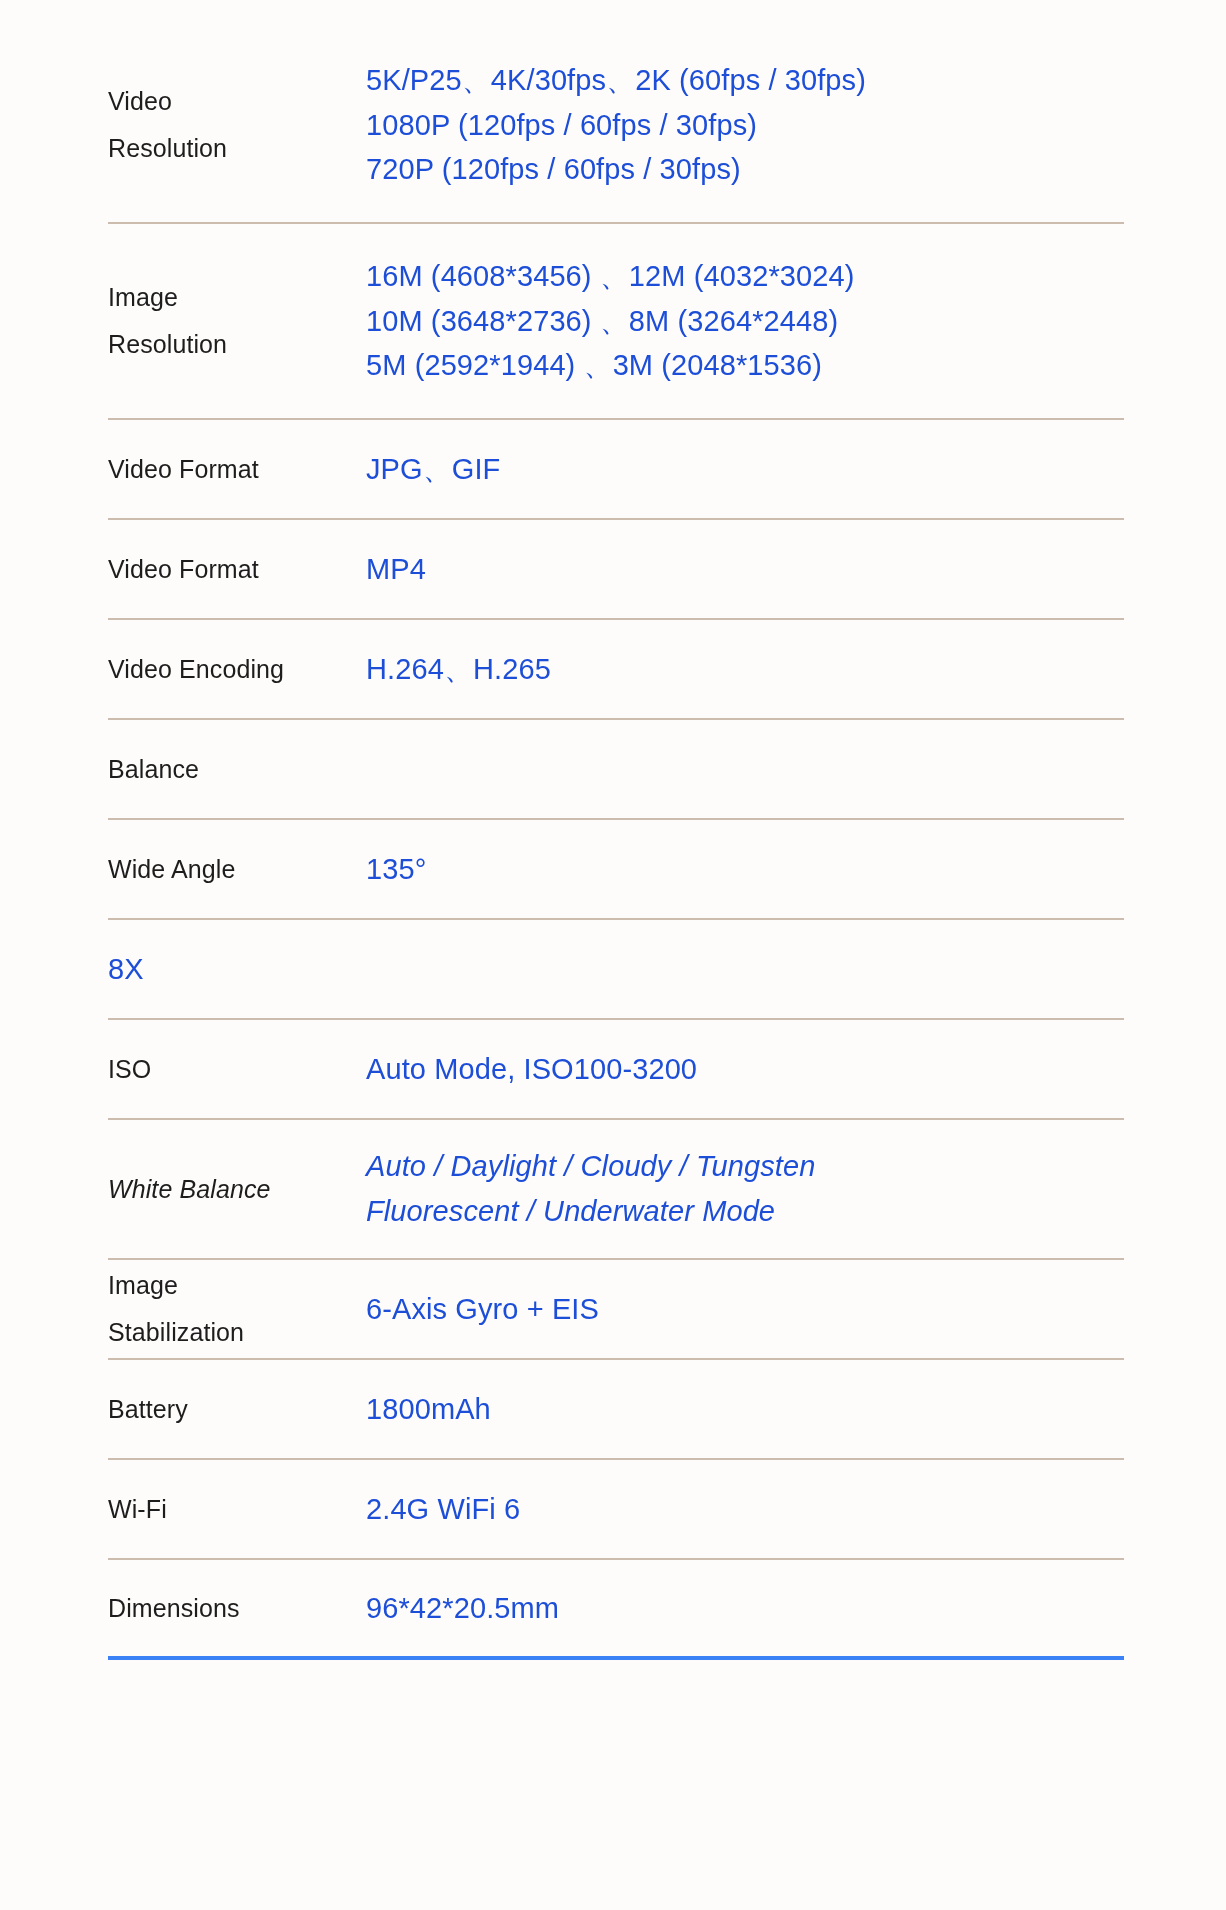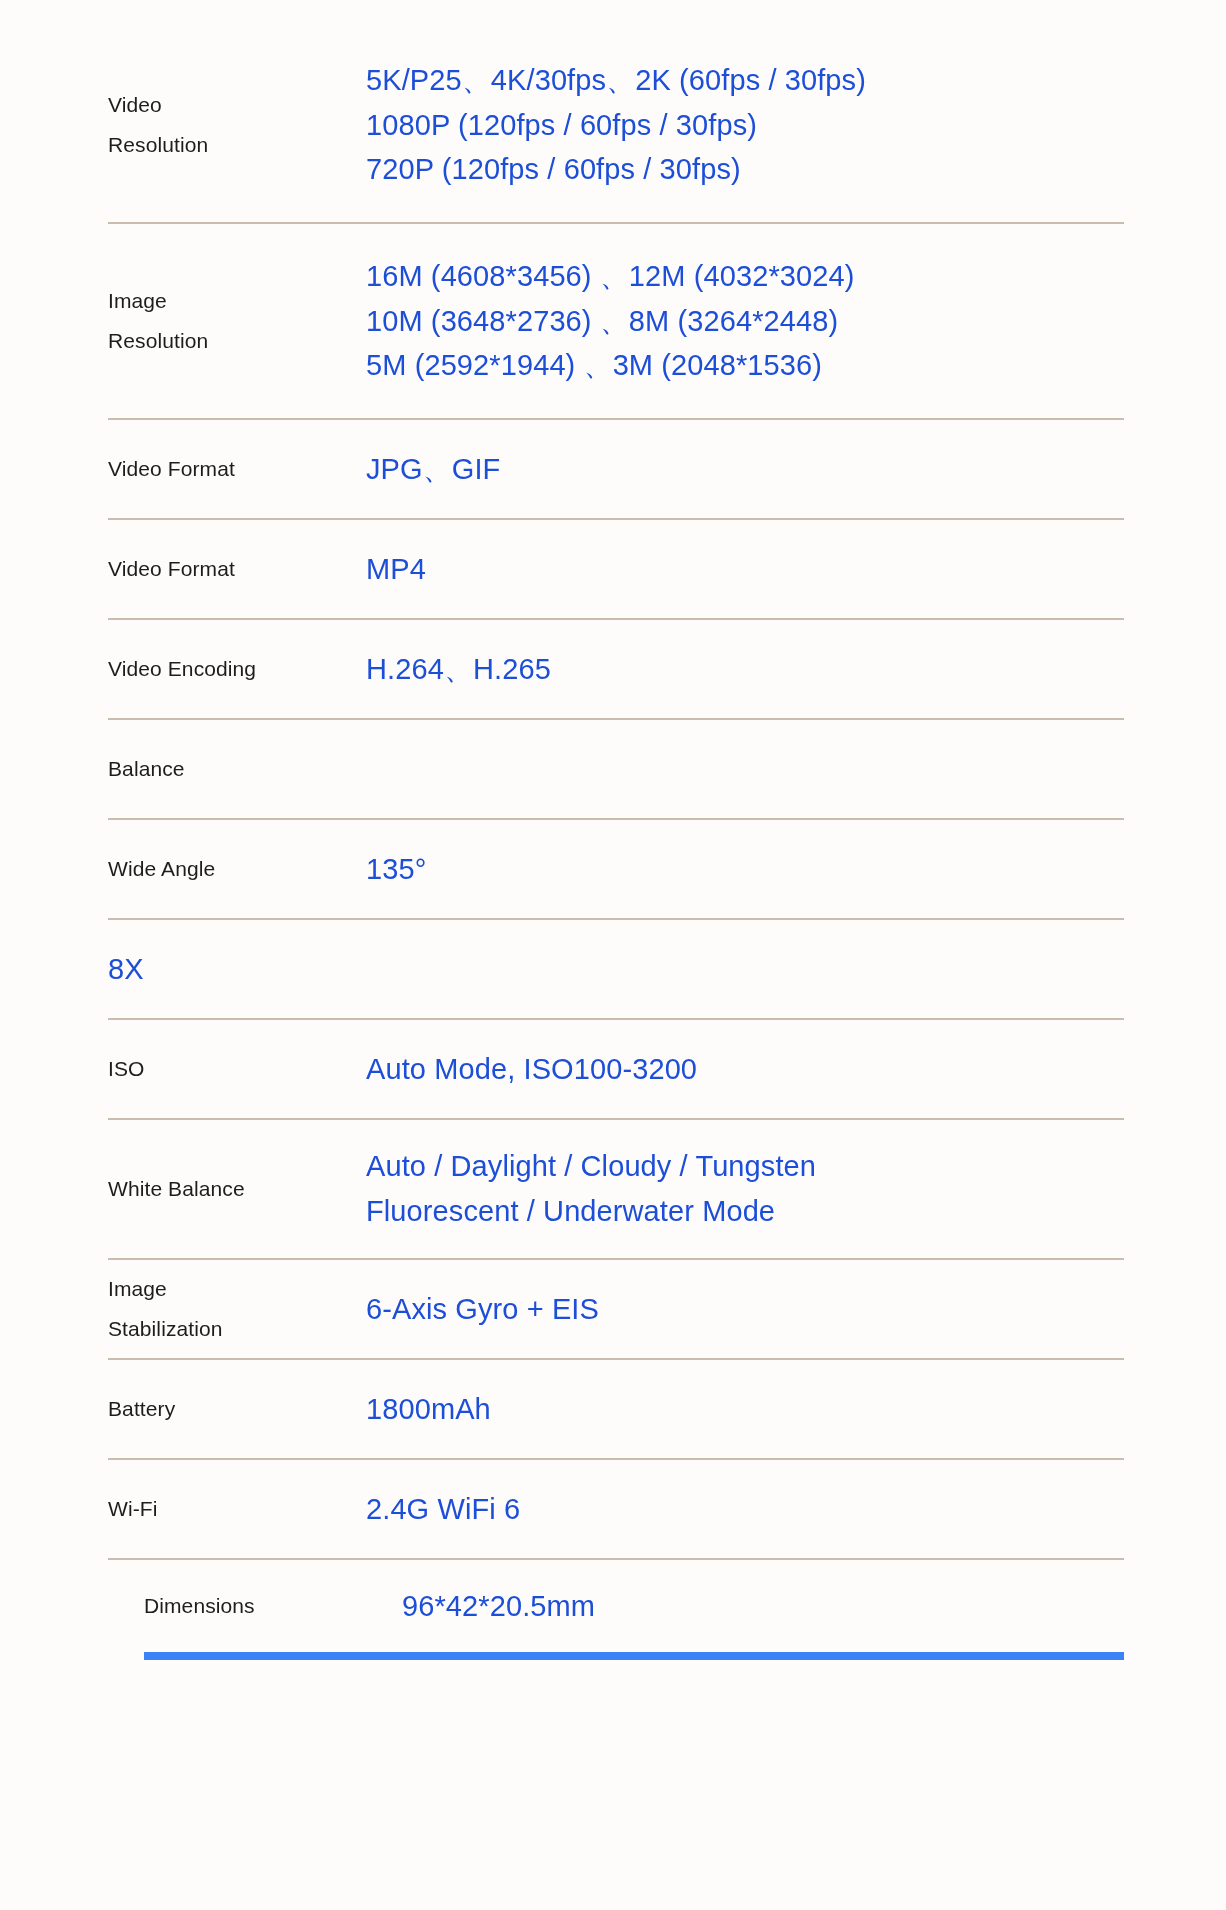--- a/index.html
+++ b/index.html
@@ -33,33 +33,32 @@
 
   .spec-row {
     display: flex;
     align-items: center;
     border-bottom: 2px solid #cbbcae;
     box-sizing: border-box;
     min-height: 100px;
     padding: 0;
   }
   .spec-row:last-child {
-    border-bottom: 8px solid #3b82f6;
-    margin-left: 36px;
+    border-bottom: 4px solid #3b82f6;
   }
 
   
   .spec-row.tall-3 { min-height: 196px; }
-  .spec-row.tall-2 { min-height: 140px; }
+  .spec-row.tall-2 { min-height: 140px; font-style: italic; }
 
   .row-label {
     flex: 0 0 258px;
     max-width: 258px;
     color: #1d1d1d;
-    font-size: 21px;
+    font-size: 25px;
     line-height: 1.78;
     letter-spacing: 0.1px;
     font-weight: 400;
     padding-right: 10px;
     box-sizing: border-box;
     white-space: pre-line;
   }
 
   .row-value {
     flex: 1 1 auto;

